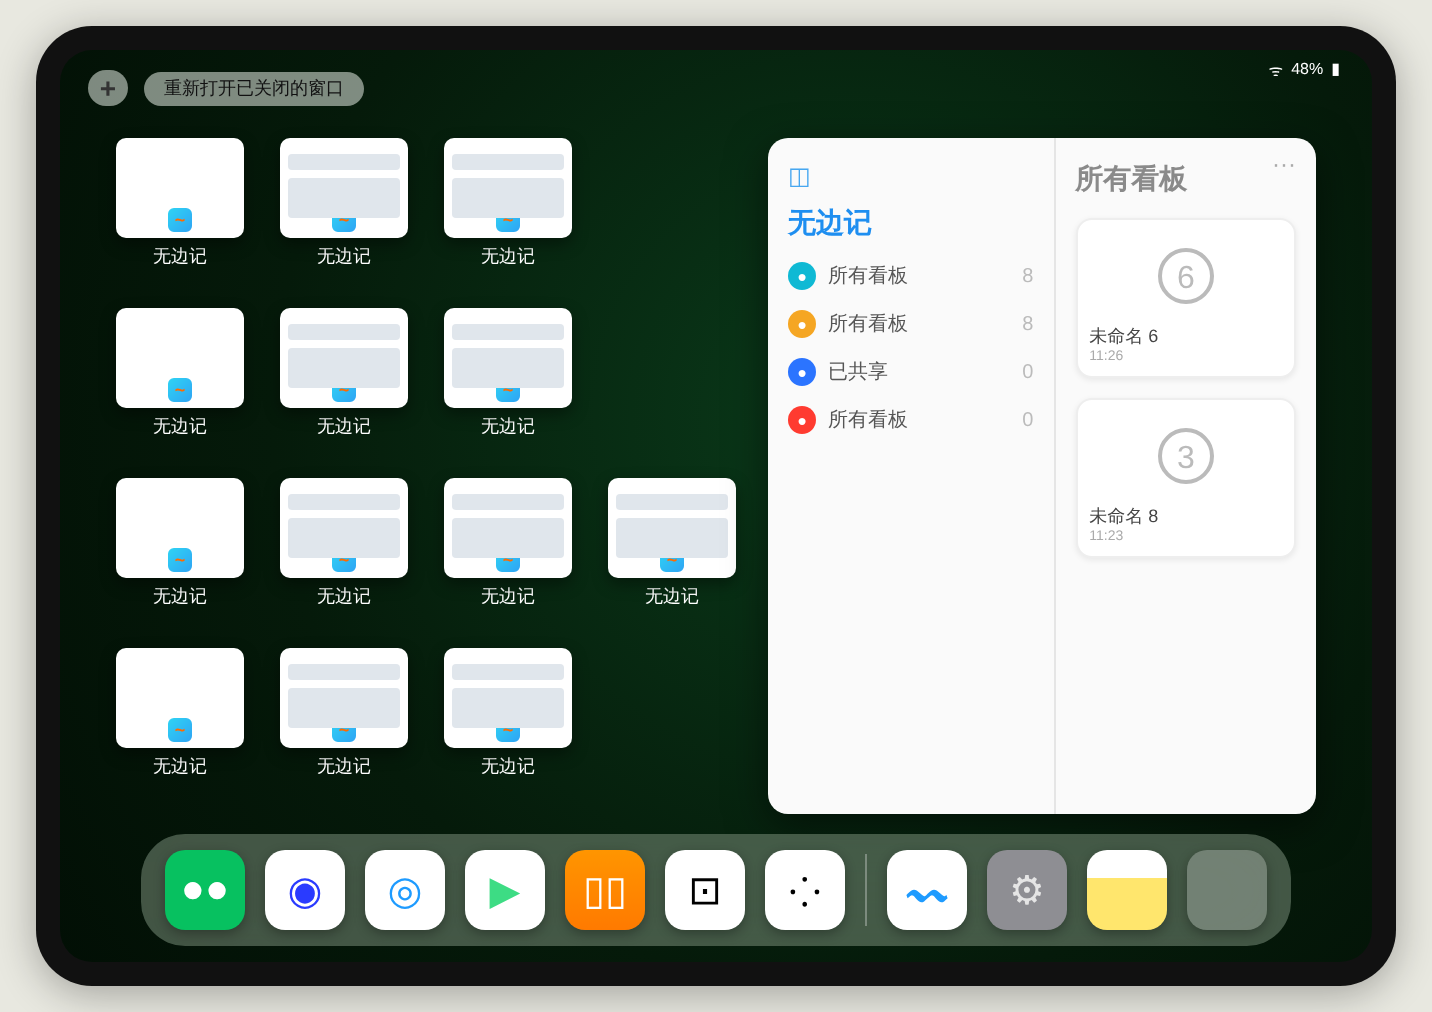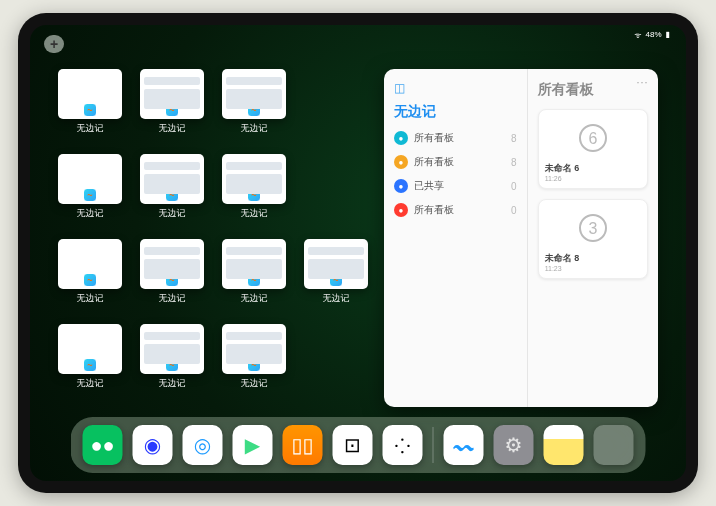--- a/index.html
+++ b/index.html
@@ -199,21 +199,21 @@
 }
 .board-preview {
   width: 100%;
   height: 44px;
   display: flex;
   align-items: center;
   justify-content: center;
   color: #bbb;
 }
 .board-preview svg { stroke: #bbb; stroke-width: 2; fill: none; }
-.board-name { font-size: 9px; color: #444; font-weight: 700; margin-top: 2px; }
+.board-name { font-size: 9px; color: #444; font-weight: 400; margin-top: 2px; }
 .board-time { font-size: 7px; color: #aaa; }
 .dock {
   position: absolute;
   bottom: 8px;
   left: 50%;
   transform: translateX(-50%);
   background: rgba(120,140,120,0.55);
   backdrop-filter: blur(20px);
   border-radius: 22px;
   padding: 8px 12px;
@@ -254,20 +254,21 @@
   <div class="screen">
 
     <div class="statusbar">
       <span>ᯤ</span>
       <span>48%</span>
       <span>▮</span>
     </div>
 
     <div class="topbar">
       <div class="add-btn">+</div>
+      <div class="reopen-pill">重新打开已关闭的窗口</div>
     </div>
 
     <div class="workspace">
 
       <div class="thumbs-area" id="thumbs">
           <div class="thumb ">
             <div class="thumb-win">
               <div class="thumb-appicon"></div>
             </div>
             <div class="thumb-label">无边记</div>

